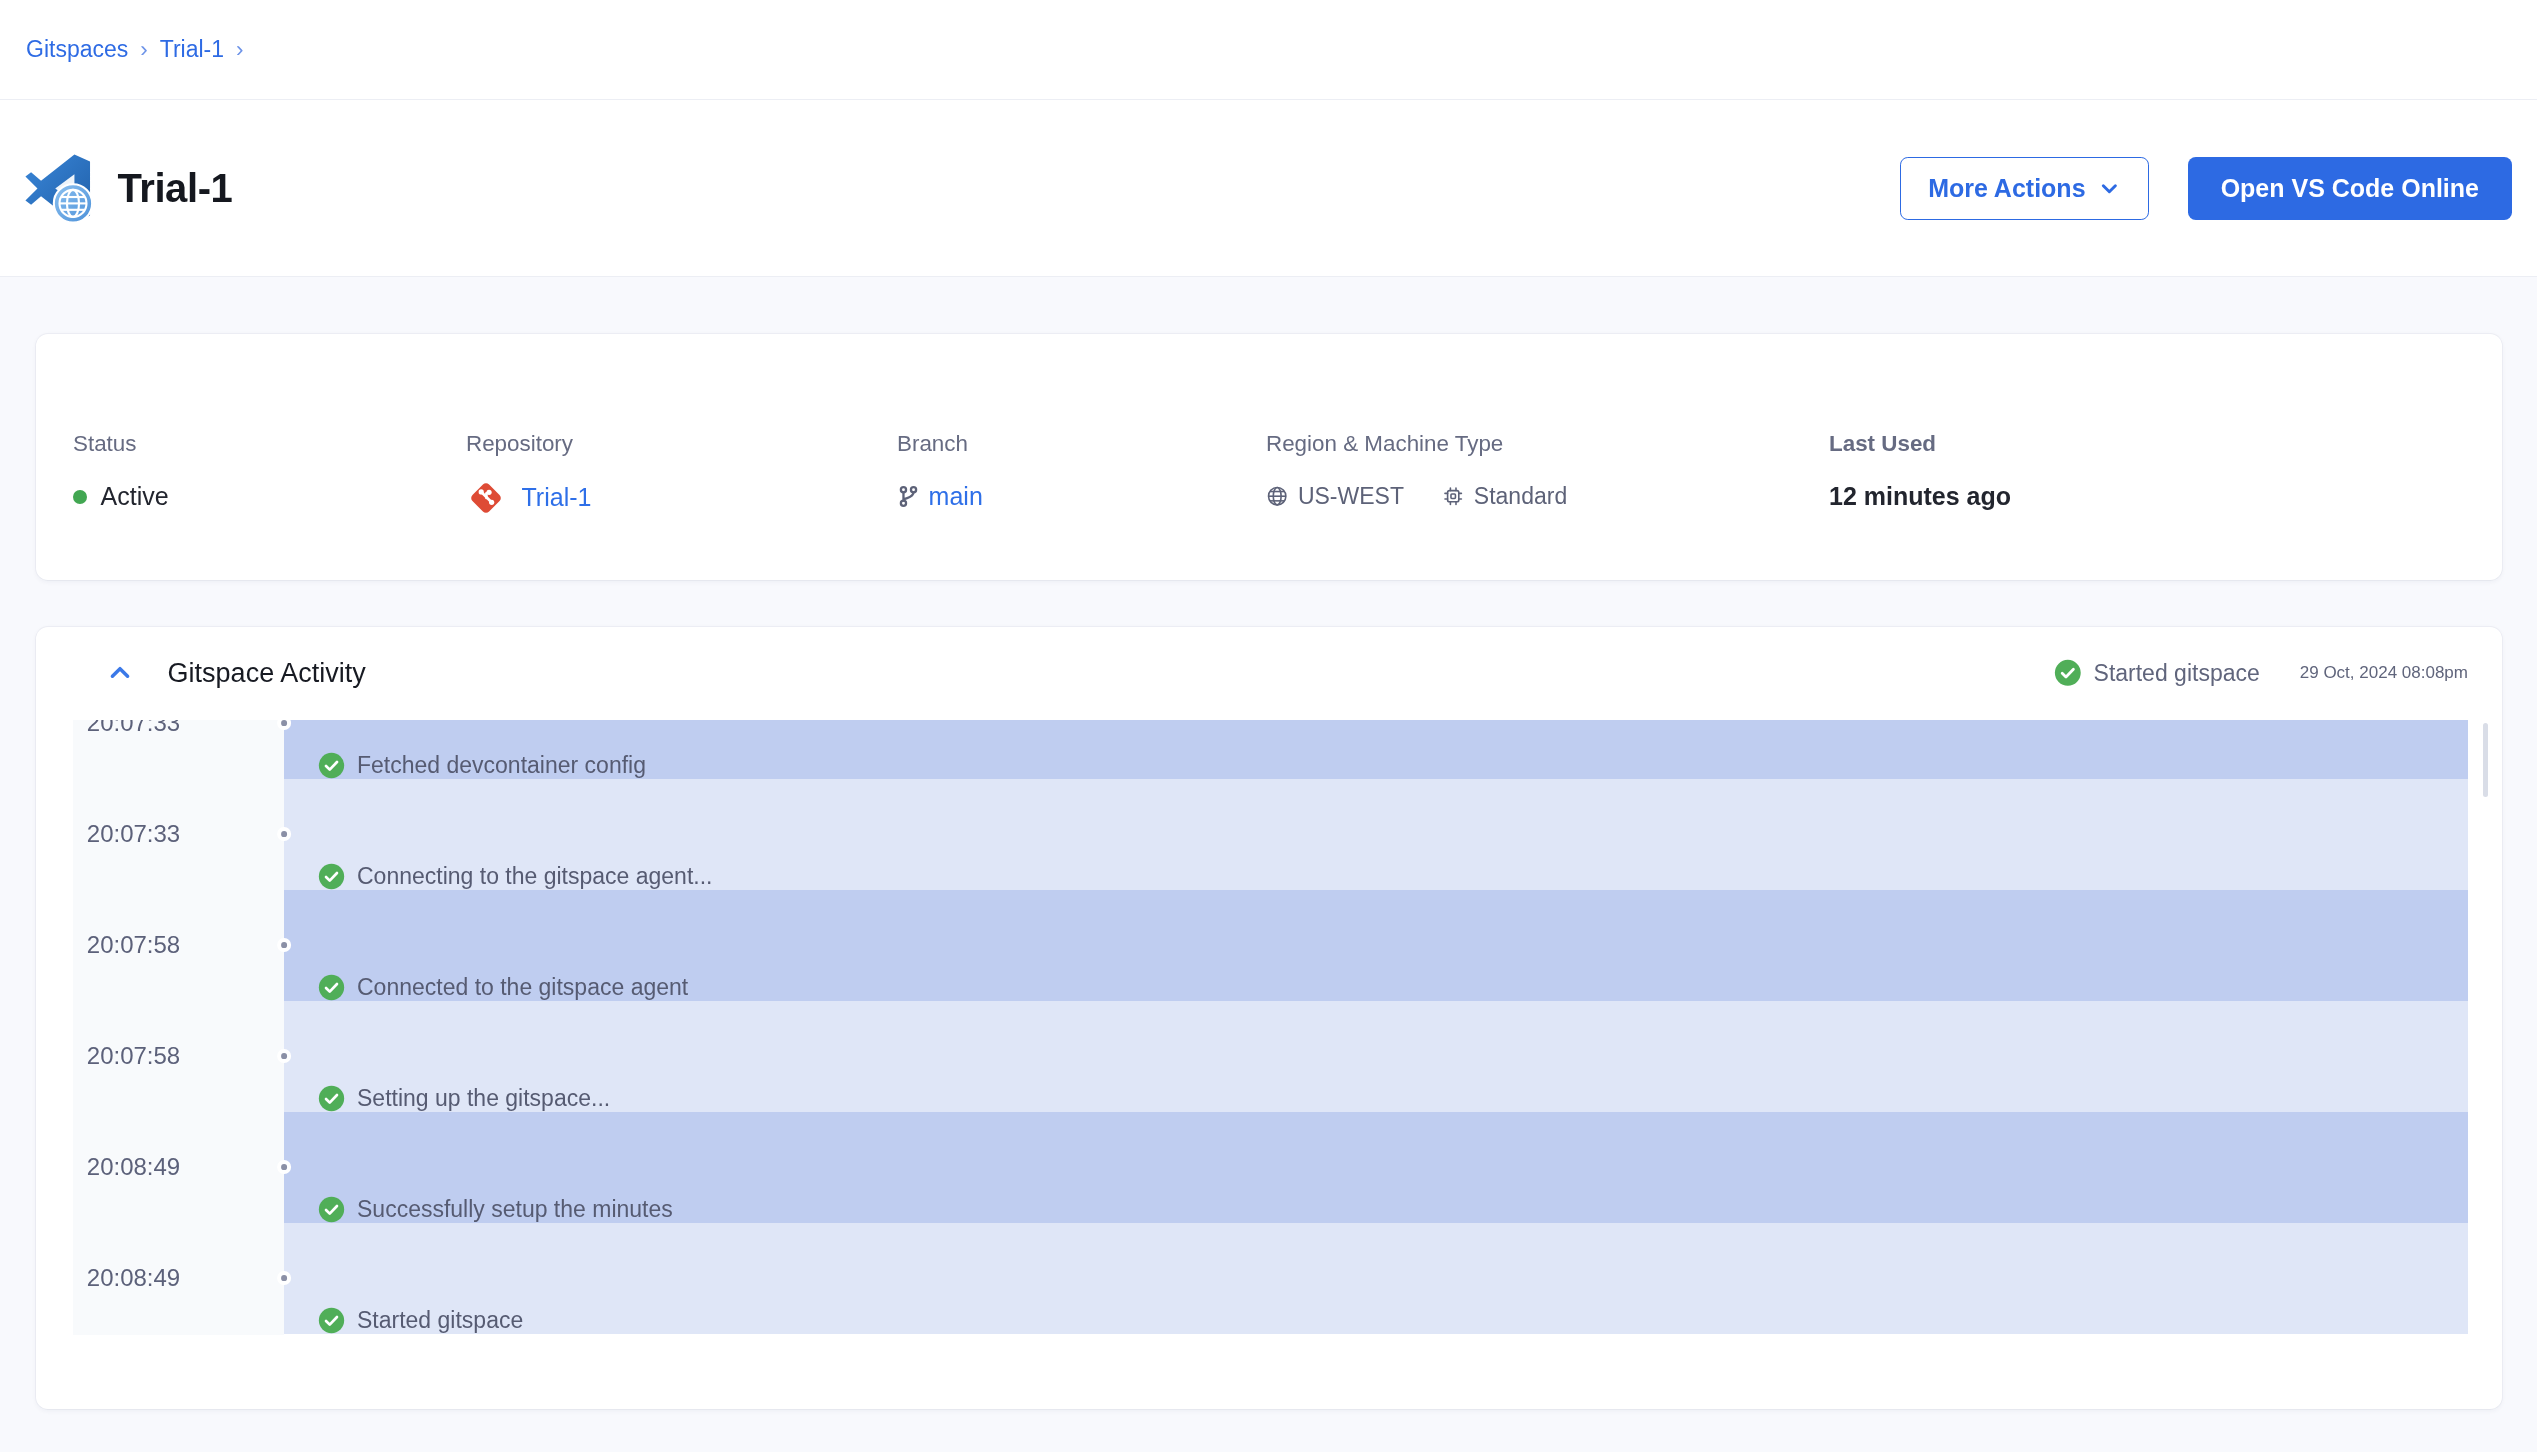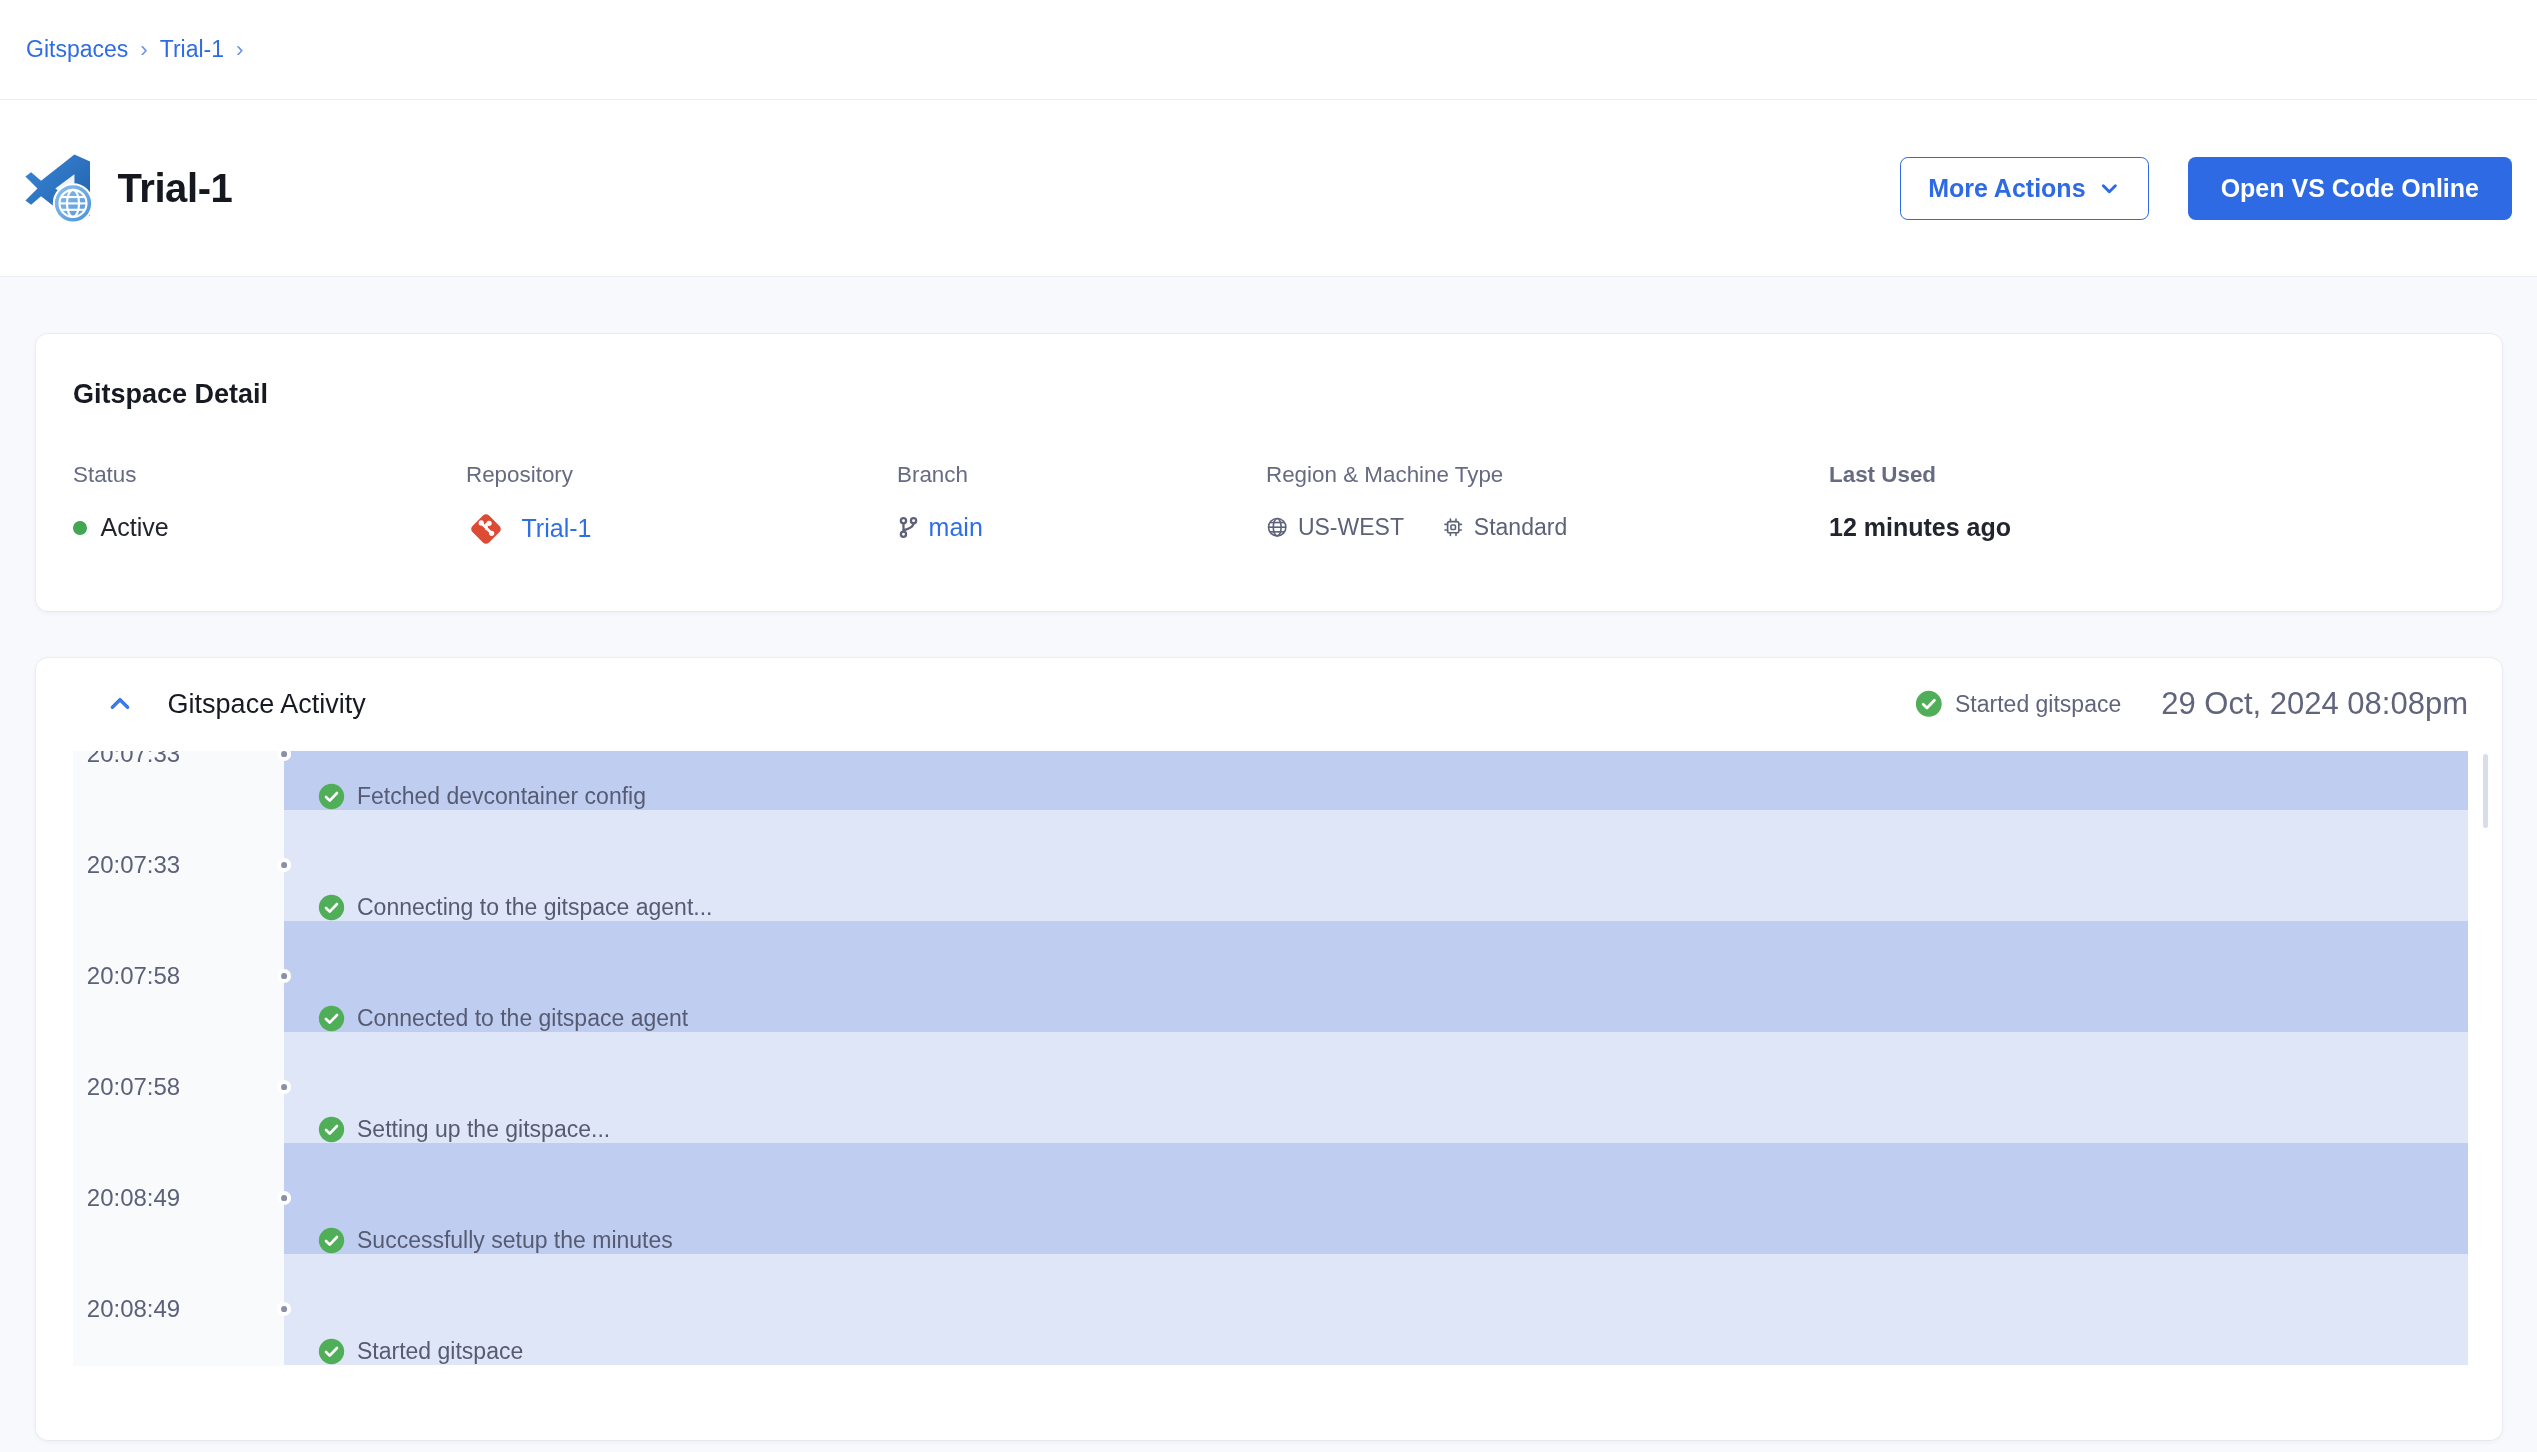--- a/index.html
+++ b/index.html
@@ -83,21 +83,21 @@
   .collapse-btn {
     width: 38px; height: 38px; margin-left: 27.6px;
     display: flex; align-items: center; justify-content: center;
     background: transparent; border: none; cursor: pointer;
   }
   .activity-title { font-size: 27px; font-weight: 400; color: #171a22; margin-left: 29px; }
   .activity-right { margin-left: auto; display: flex; align-items: center; }
   .status-badge { display: flex; align-items: center; }
   .check-icon { width: 27.6px; height: 27.6px; flex: none; }
   .badge-text { font-size: 23px; color: #60657c; margin-left: 12px; }
-  .activity-time { font-size: 31px; color: #60657c; margin-left: 40px; }
+  .activity-time { font-size: 17px; color: #60657c; margin-left: 40px; }
 
   
   .log-viewport {
     position: relative; height: 615px;
     margin: 0 34px 0 37px; overflow: hidden;
   }
   .log-col-bg { position: absolute; left: 0; top: 0; bottom: 0; width: 211px; background: #f8fafc; }
   .log-rows { position: relative; margin-top: -52px; }
   .log-row { display: flex; height: 111px; position: relative; }
   .log-time {
@@ -170,21 +170,20 @@
         </svg>
       </span>
     </button>
     <button class="btn btn-primary">Open VS Code Online</button>
   </div>
 </div>
 
 <div class="main">
 
   <section class="card detail-card">
-    <h2 class="card-title">Gitspace Detail</h2>
     <div class="detail-grid">
 
       <div class="fcol-status">
         <div class="field-label">Status</div>
         <div class="field-value">
           <span class="status-dot"></span>
           <span>Active</span>
         </div>
       </div>
 

